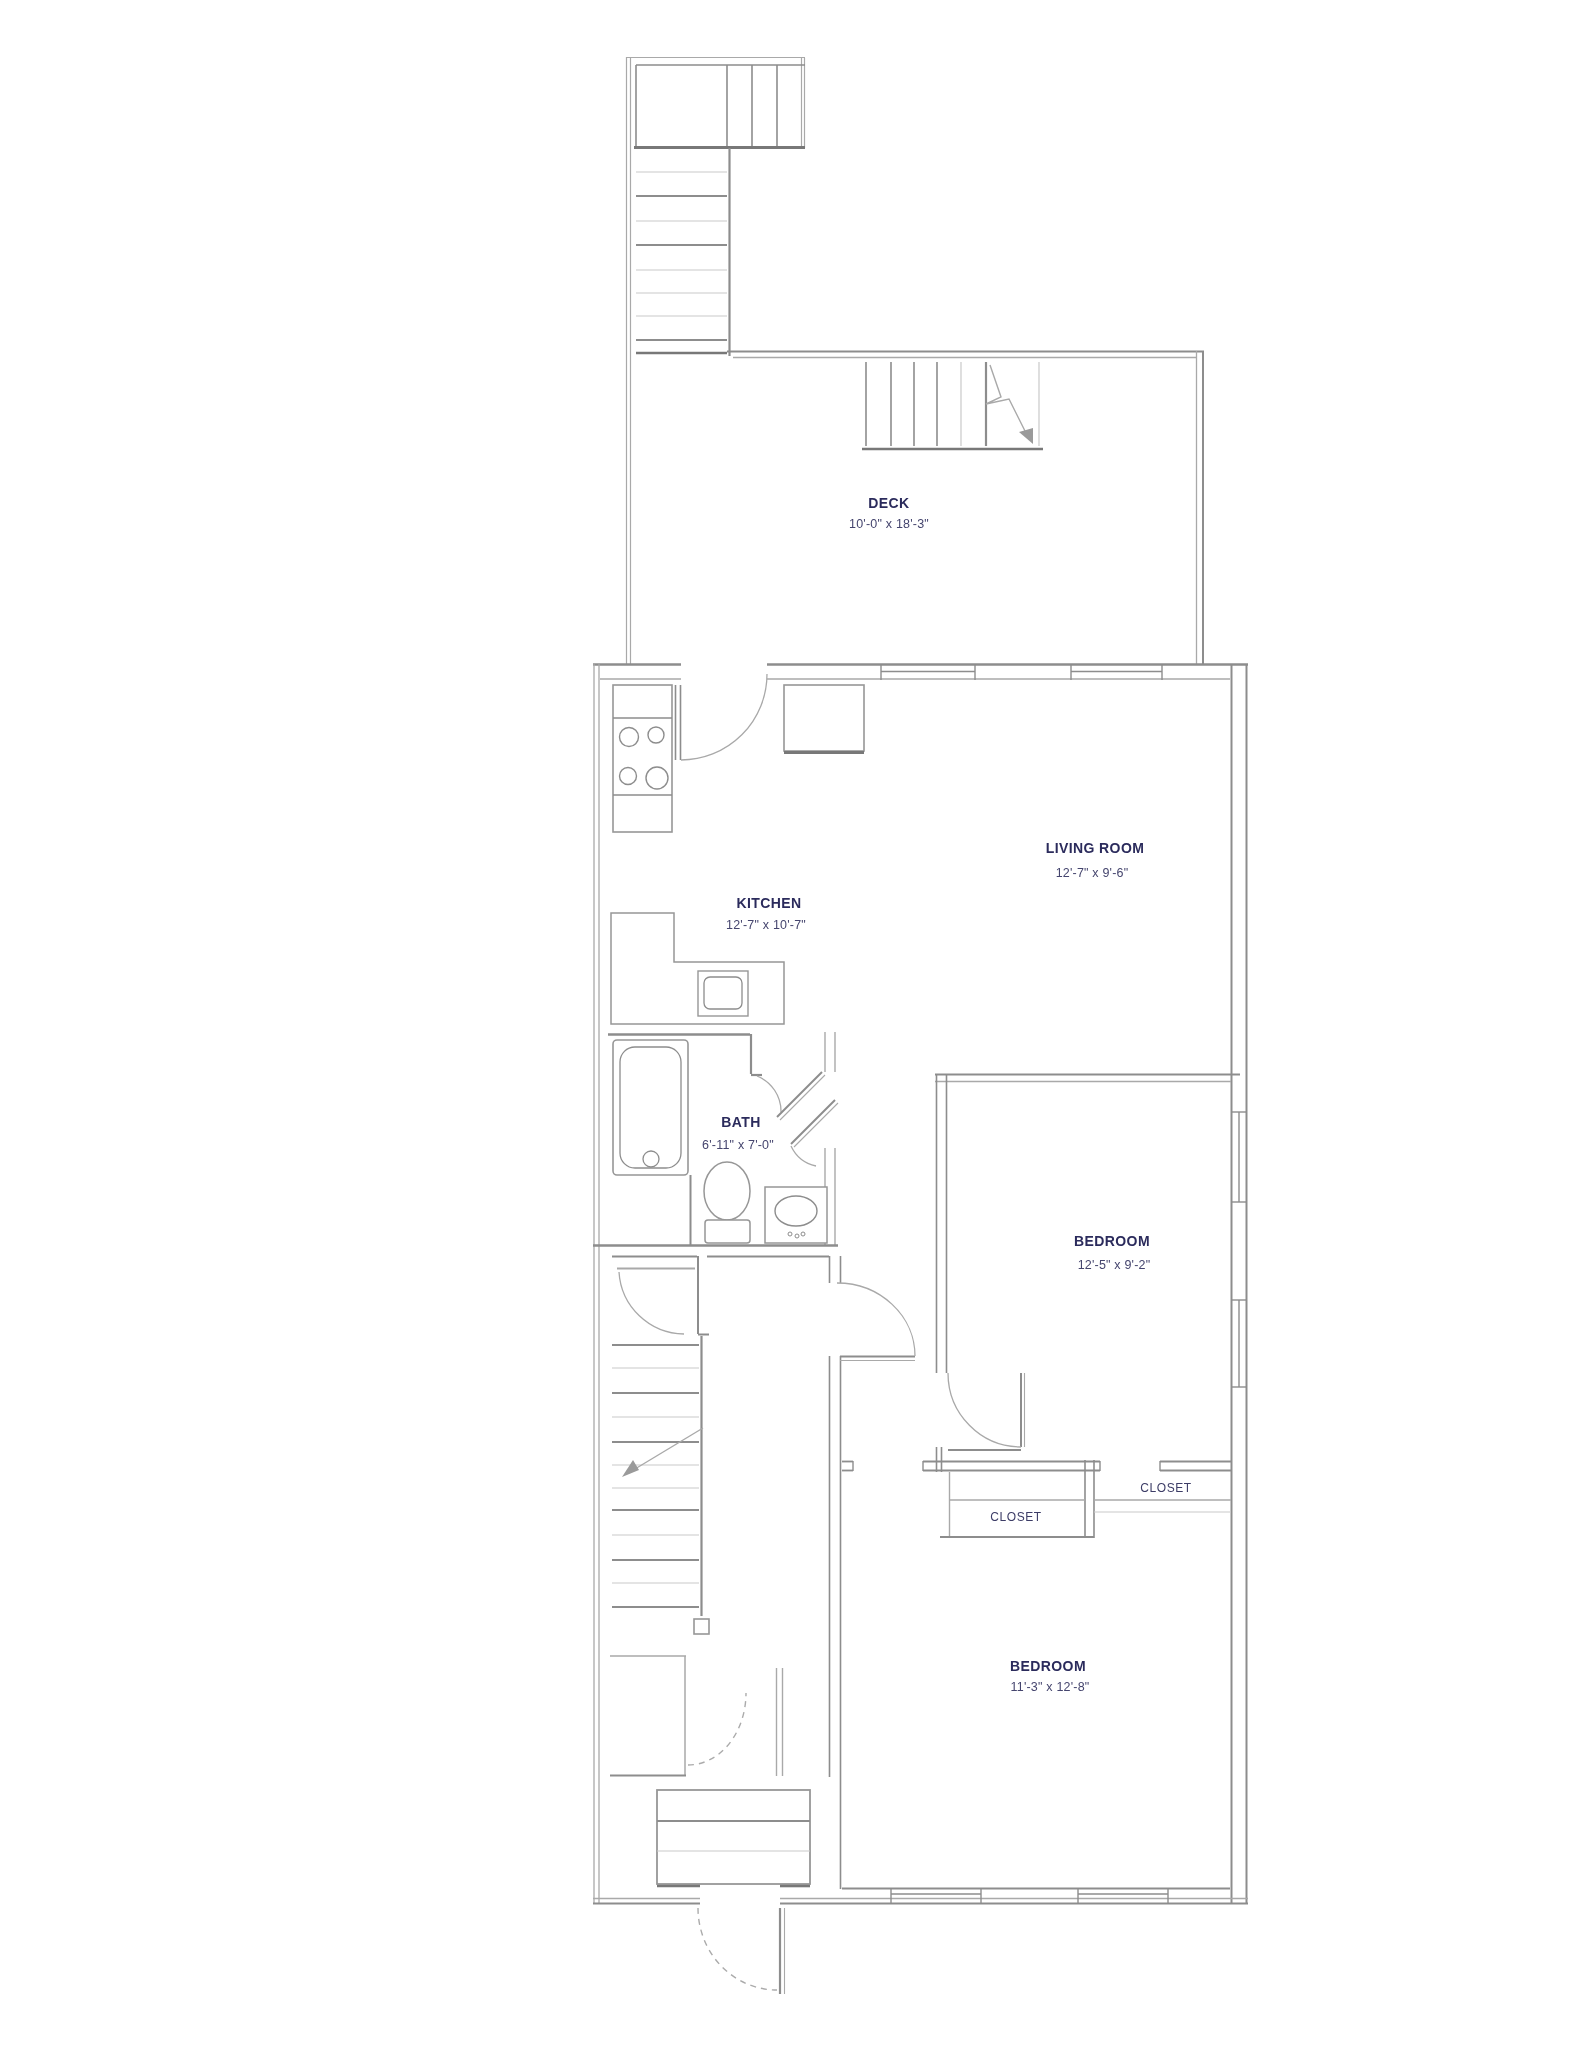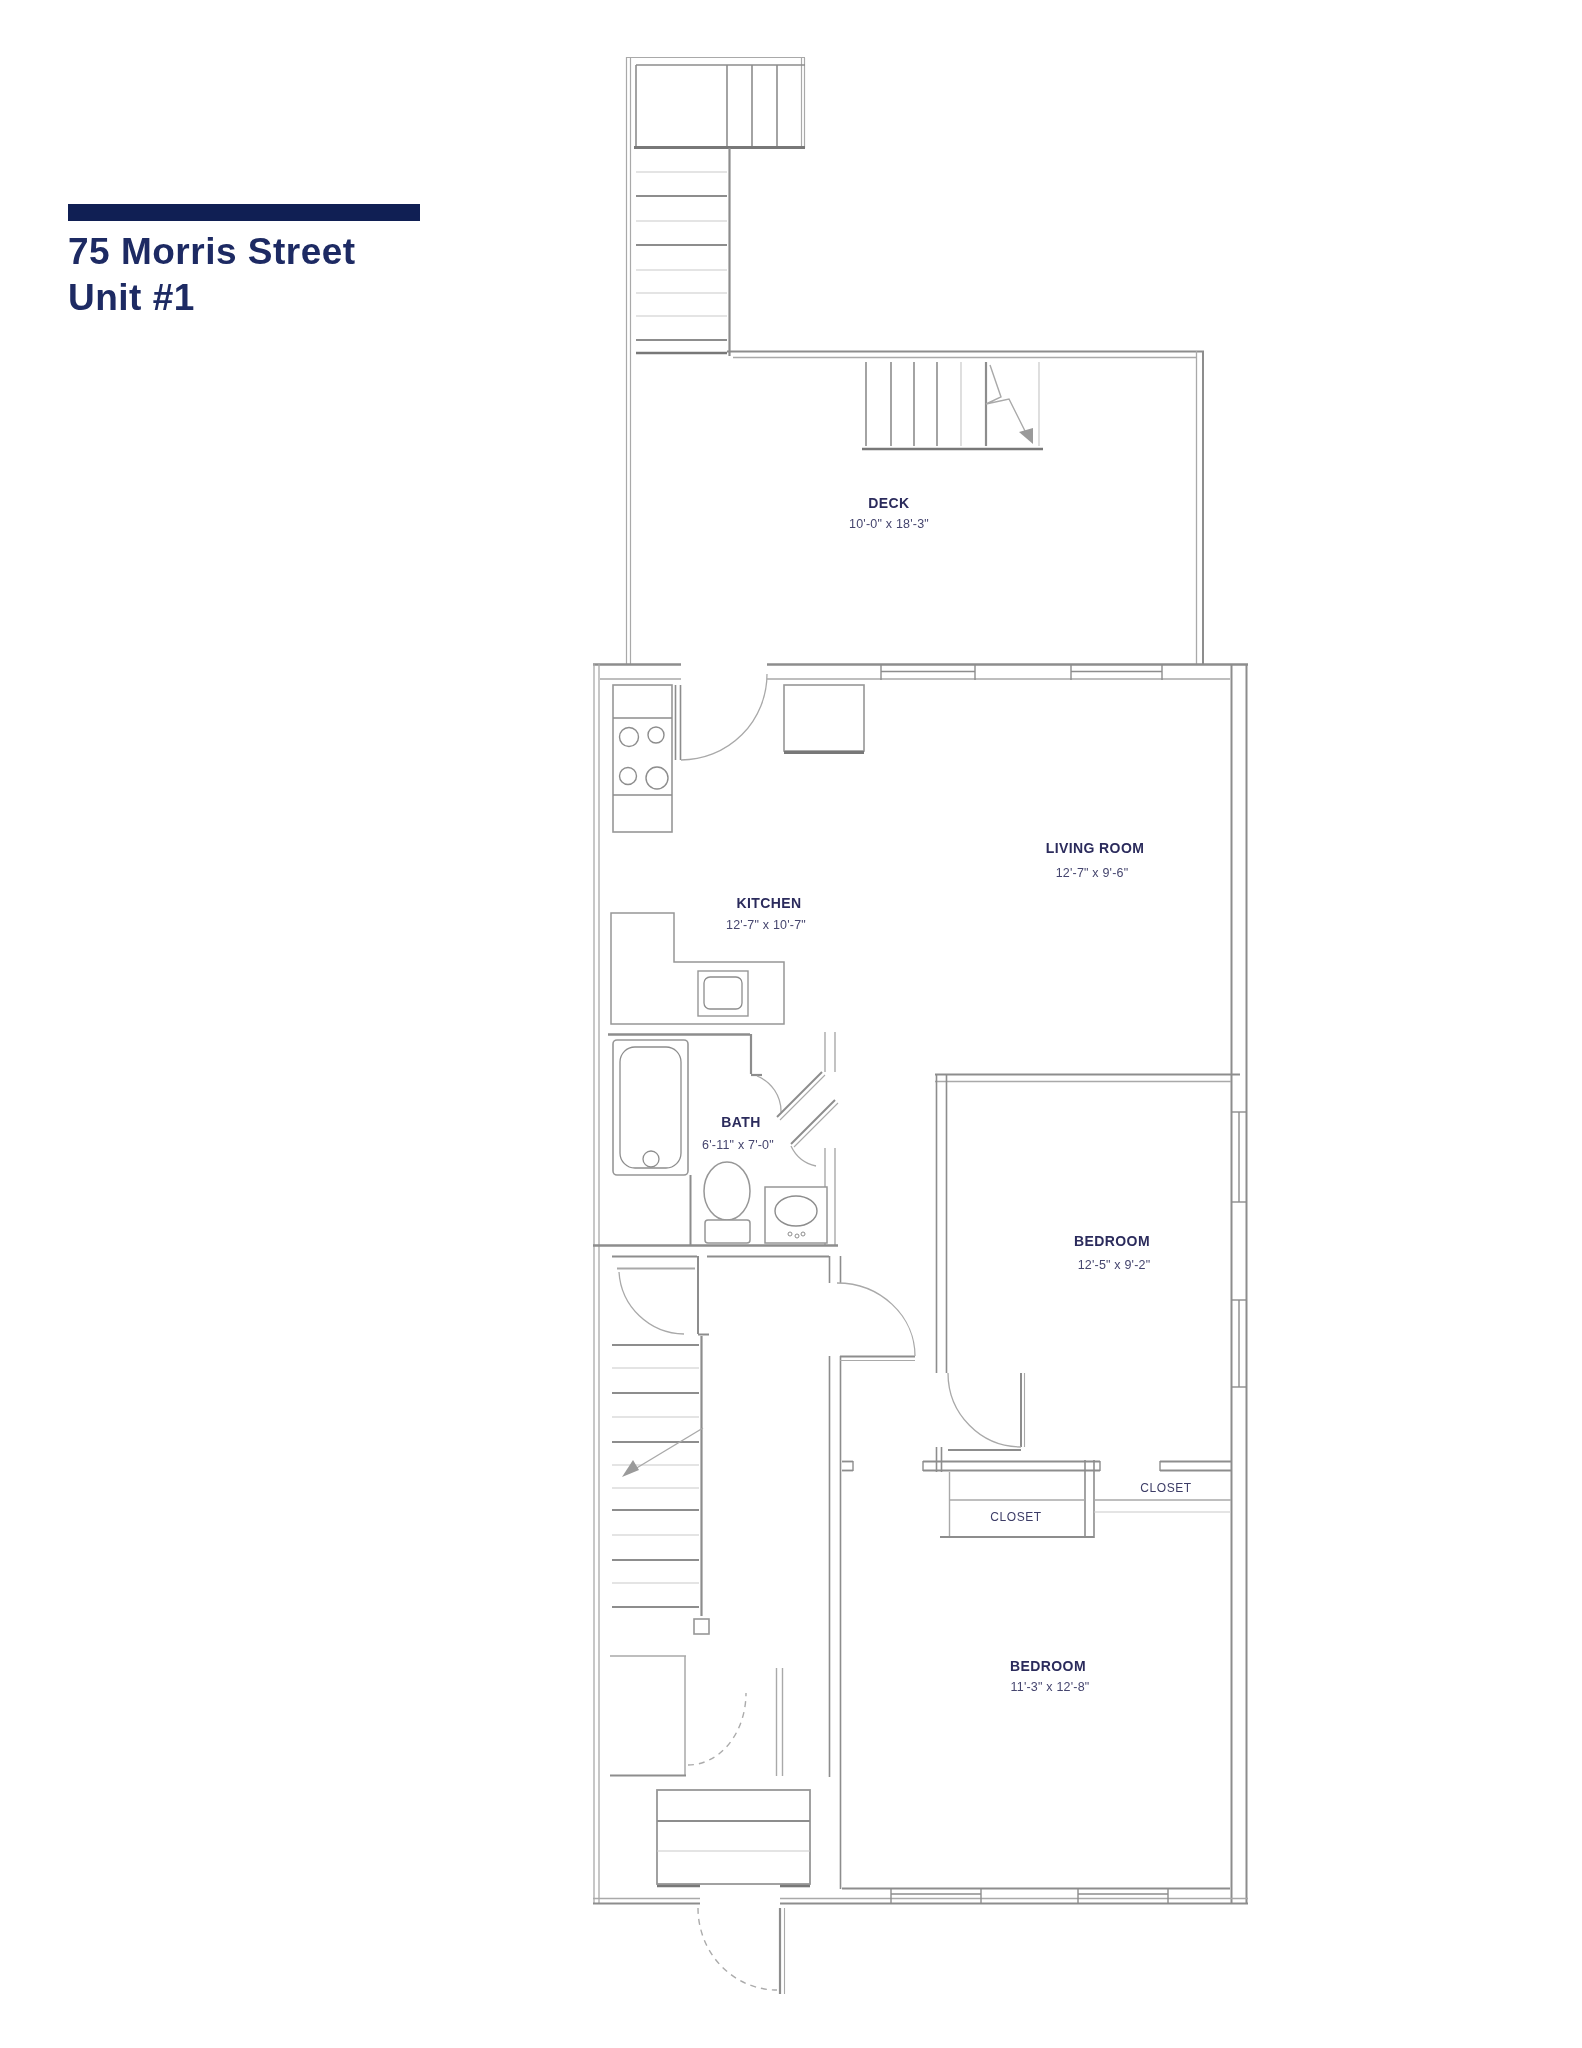--- a/index.html
+++ b/index.html
@@ -19,25 +19,20 @@
   svg text{font-family:"Liberation Sans", sans-serif;}
   .room-name{font-size:14px;font-weight:700;fill:#2b2b5c;letter-spacing:.4px;}
   .room-dims{font-size:12.5px;font-weight:400;fill:#45456e;letter-spacing:.2px;}
   .closet-name{font-size:12px;font-weight:400;fill:#3c3c66;letter-spacing:.6px;}
 </style>
 </head>
 <body>
 
 <div class="page">
 
-  <div class="title-block">
-    <div class="title-bar"></div>
-    <div class="title-line">75 Morris Street</div>
-    <div class="title-line2">Unit #1</div>
-  </div>
 
   <svg width="1582" height="2048" viewBox="0 0 1582 2048">
 
     <g>
       <line class="wt" stroke-width="1.2" x1="626.5" y1="57" x2="626.5" y2="665"></line>
       <line class="wt" stroke-width="1.2" x1="630.5" y1="57" x2="630.5" y2="665"></line>
       <line class="wt" stroke-width="1.2" x1="626" y1="57.5" x2="805" y2="57.5"></line>
       <line class="wt" stroke-width="1.2" x1="801.5" y1="58" x2="801.5" y2="148"></line>
       <line class="wt" stroke-width="1.2" x1="804.5" y1="58" x2="804.5" y2="148"></line>
 

